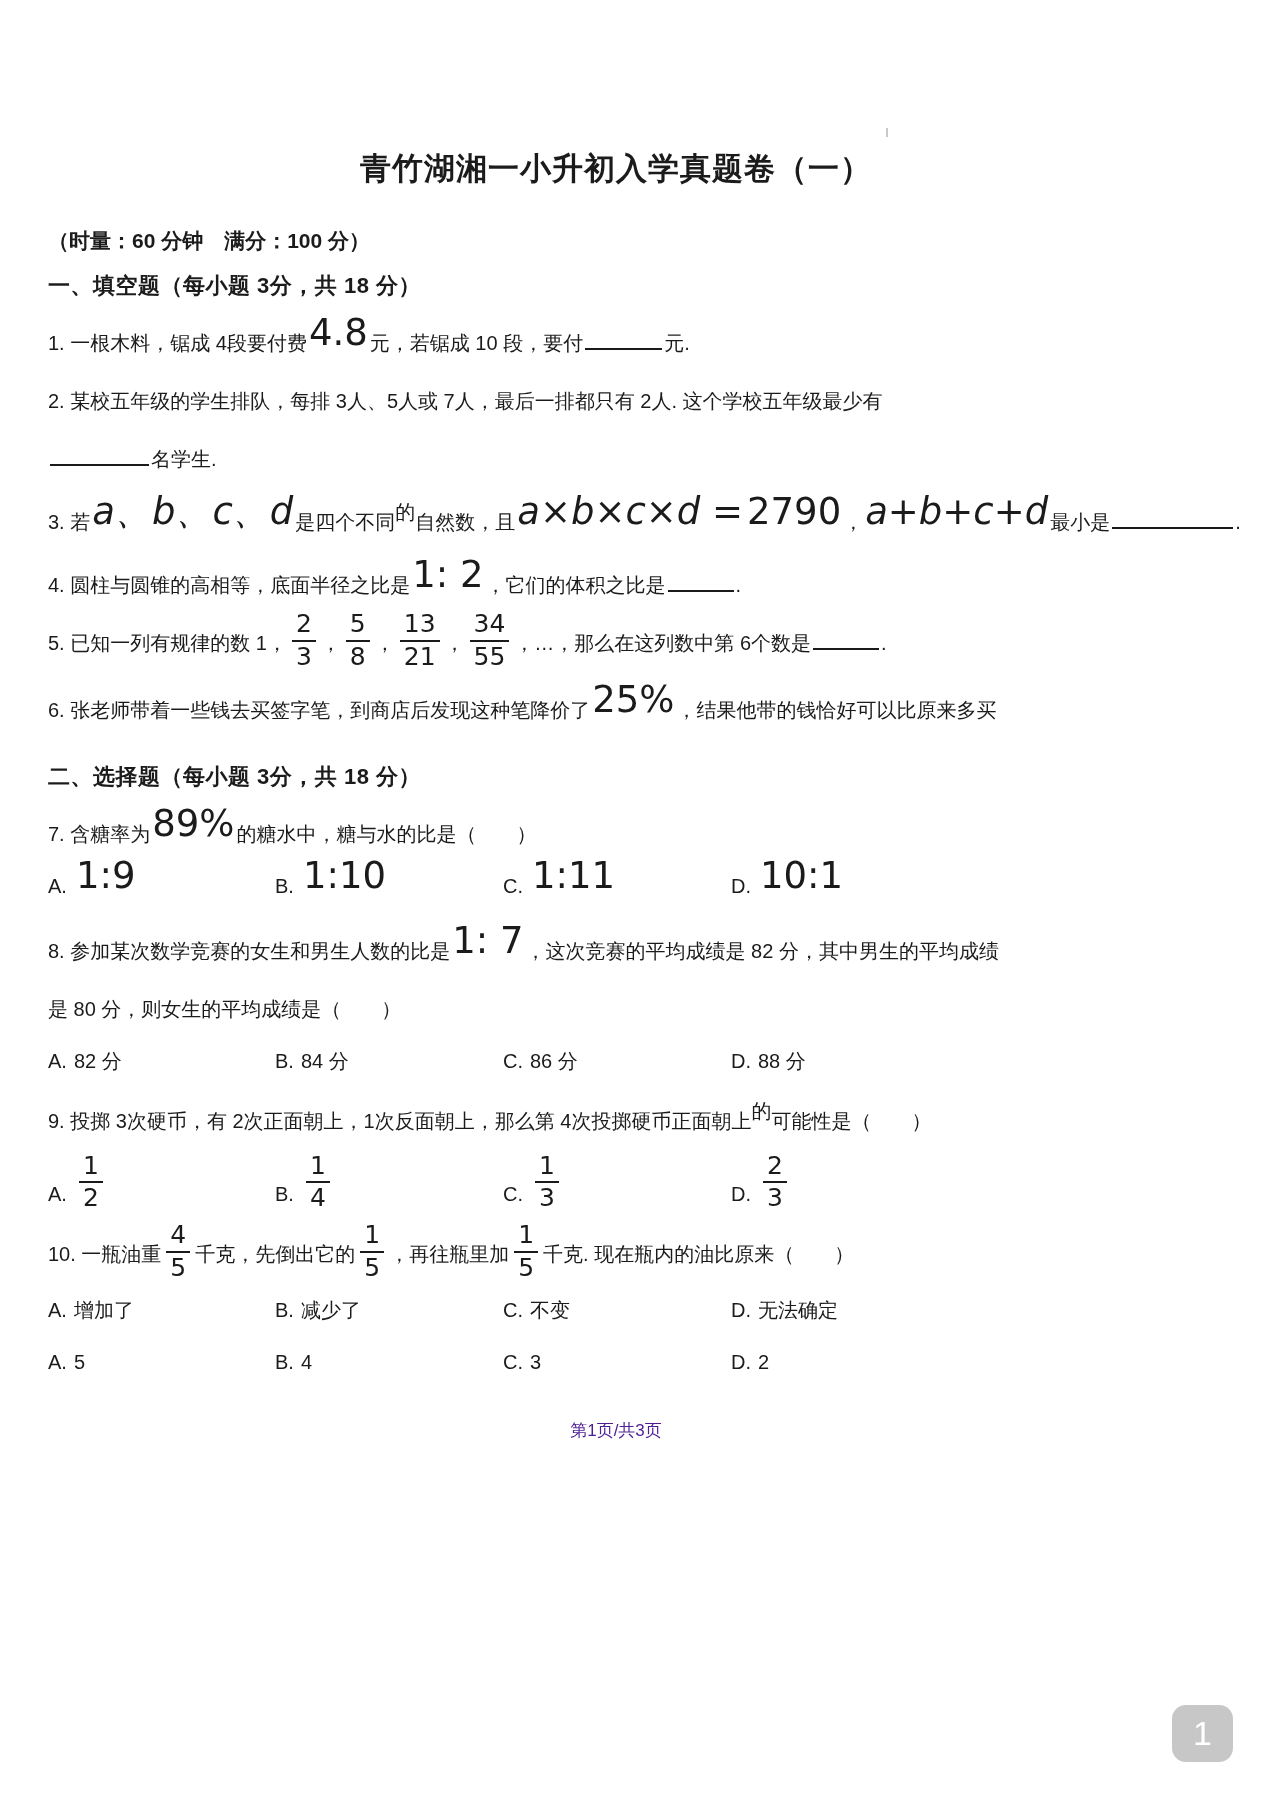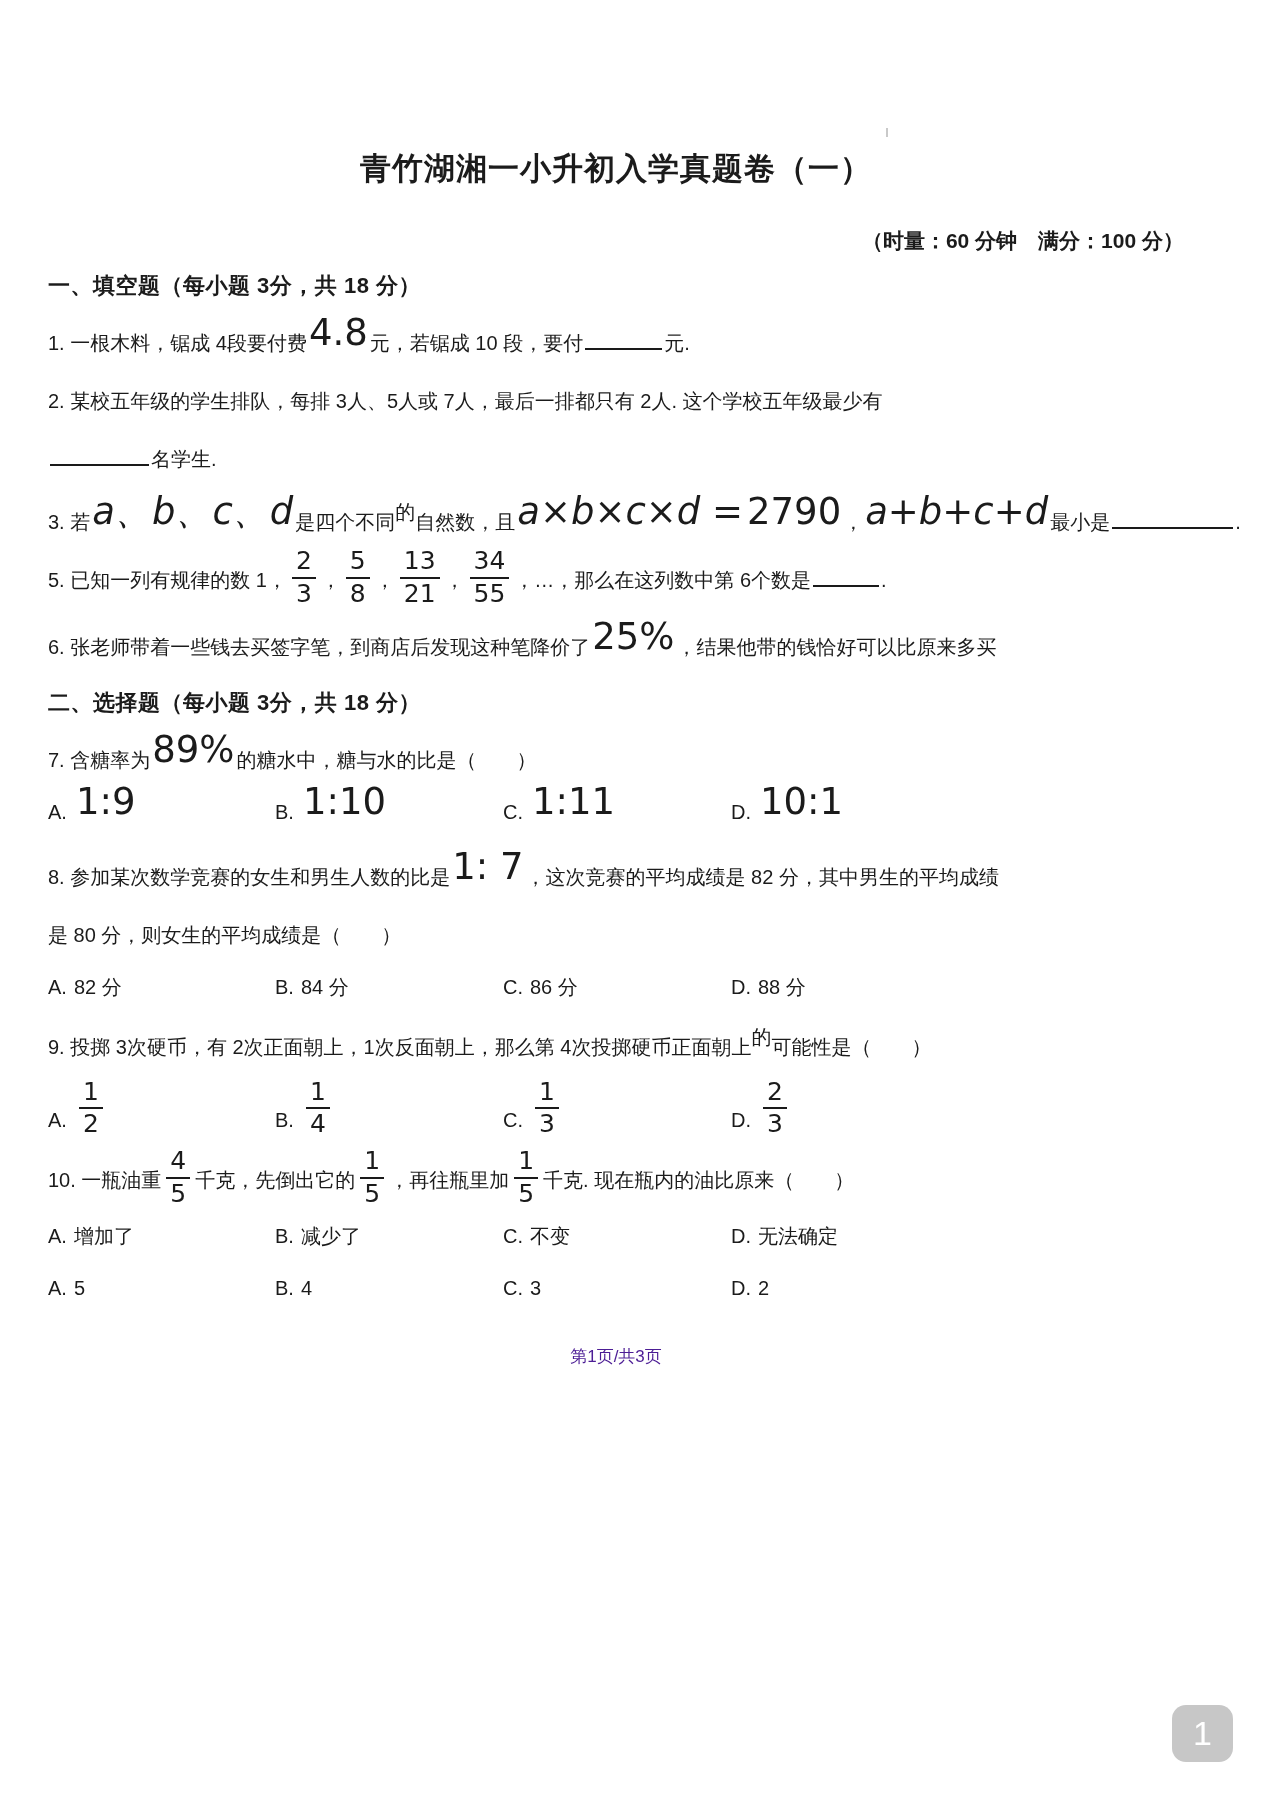--- a/index.html
+++ b/index.html
@@ -4,23 +4,23 @@
 <style>
   html,body{margin:0;padding:0;background:#ffffff;}
   body{
     width:1280px;min-height:1809px;position:relative;
     font-family:"Liberation Sans","DejaVu Sans",sans-serif;
     color:#1b1b1b;font-size:20px;
   }
   .page{padding:150px 96px 0 48px;position:relative;}
   .artifact{position:absolute;left:886px;top:128px;width:2px;height:9px;background:#c9c9c9;}
   h1.title{font-size:31px;line-height:1.2;font-weight:700;text-align:center;margin:0 0 40px;letter-spacing:1px;}
-  .subtitle{font-size:21px;font-weight:700;text-align:right;margin:0 0 16px;}
+  .subtitle{font-size:21px;font-weight:700;text-align:left;margin:0 0 16px;}
   h2.section-heading{font-size:22px;font-weight:700;margin:0 0 8px;letter-spacing:0.5px;}
-  h2.second{margin-top:12px;}
+  h2.second{margin-top:23px;}
   .question{margin:0;}
   .mc .question{margin-top:8px;}
   .qline{margin:0;line-height:58px;white-space:nowrap;}
   .formula{font-family:"DejaVu Sans",sans-serif;font-size:37px;position:relative;top:-5px;padding:0 2px;}
   .formula.italic{font-style:italic;}
   .raise{position:relative;top:-10px;}
   .blank{display:inline-block;height:15px;border-bottom:2px solid #1a1a1a;margin:0 2px;}
   .frac{
     display:inline-flex;flex-direction:column;align-items:center;vertical-align:middle;
     font-family:"DejaVu Sans",sans-serif;font-size:25px;line-height:1.15;
@@ -60,20 +60,23 @@
     <h2 class="section-heading">一、填空题（每小题 3分，共 18 分）</h2>
     <div class="question">
         <p class="qline"><span>1. 一根木料，锯成 4段要付费</span><span class="formula">4.8</span><span>元，若锯成 10 段，要付</span><span class="blank" style="width: 77px;"></span><span>元.</span></p>
       </div>
     <div class="question">
         <p class="qline"><span>2. 某校五年级的学生排队，每排 3人、5人或 7人，最后一排都只有 2人. 这个学校五年级最少有</span></p>
         <p class="qline"><span class="blank" style="width: 99px;"></span><span>名学生.</span></p>
       </div>
     <div class="question">
         <p class="qline"><span>3. 若</span><span class="formula italic">a、b、c、d</span><span>是四个不同</span><span class="raise">的</span><span>自然数，且</span><span class="formula italic">a×b×c×d =</span><span class="formula">2790</span><span>，</span><span class="formula italic">a+b+c+d</span><span>最小是</span><span class="blank" style="width: 121px;"></span><span>.</span></p>
+      </div>
+    <div class="question">
+        <p class="qline"><span>4. 圆柱与圆锥的高相等，底面半径之比是</span><span class="formula">1: 2</span><span>，它们的体积之比是</span><span class="blank" style="width: 66px;"></span><span>.</span></p>
       </div>
     <div class="question">
         <p class="qline"><span>5. 已知一列有规律的数 1，</span><span class="frac">
             <span class="num">2</span>
             <span class="den">3</span>
           </span><span>，</span><span class="frac">
             <span class="num">5</span>
             <span class="den">8</span>
           </span><span>，</span><span class="frac">
             <span class="num">13</span>

